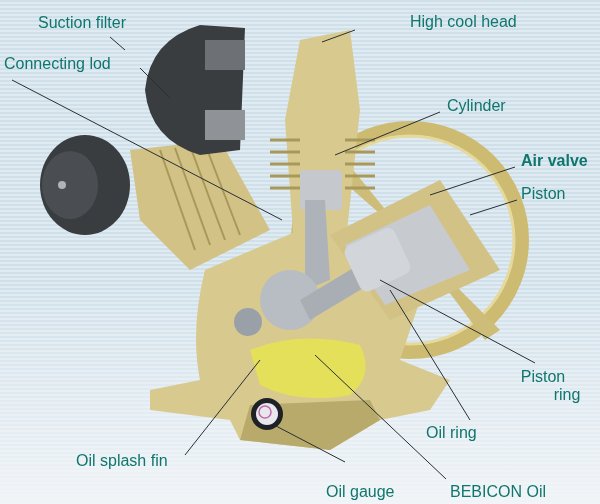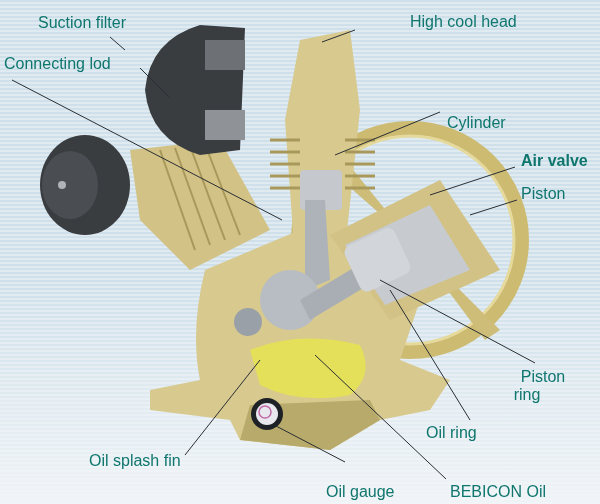--- a/index.html
+++ b/index.html
@@ -99,21 +99,21 @@
     <line x1="470" y1="420" x2="390" y2="290"></line>
     <line x1="185" y1="455" x2="260" y2="360"></line>
     <line x1="345" y1="462" x2="276" y2="426"></line>
     <line x1="446" y1="479" x2="315" y2="355"></line>
   </g>
 </svg>
 
 <div class="lbl" style="left:38px;top:14px;">Suction filter</div>
 <div class="lbl" style="left:4px;top:55px;text-align:center;">Connecting lod</div>
 <div class="lbl" style="left:362px;top:13px;margin-left:48px;">High cool head</div>
-<div class="lbl" style="left:447px;top:97px;margin-top:17px;">Cylinder</div>
+<div class="lbl" style="left:447px;top:97px;">Cylinder</div>
 <div class="lbl" style="left:521px;top:152px;font-weight:bold;">Air valve</div>
 <div class="lbl" style="left:521px;top:185px;">Piston</div>
 <div class="lbl c" style="left:518px;top:368px;width:50px;">Piston</div>
-<div class="lbl c" style="left:502px;top:386px;width:50px;">ring</div>
+<div class="lbl c" style="left:542px;top:386px;width:50px;">ring</div>
 <div class="lbl" style="left:426px;top:424px;">Oil ring</div>
-<div class="lbl" style="left:89px;top:452px;">Oil splash fin</div>
+<div class="lbl" style="left:76px;top:452px;">Oil splash fin</div>
 <div class="lbl" style="left:326px;top:483px;">Oil gauge</div>
 <div class="lbl" style="left:450px;top:483px;">BEBICON Oil</div>
 
 </body></html>

